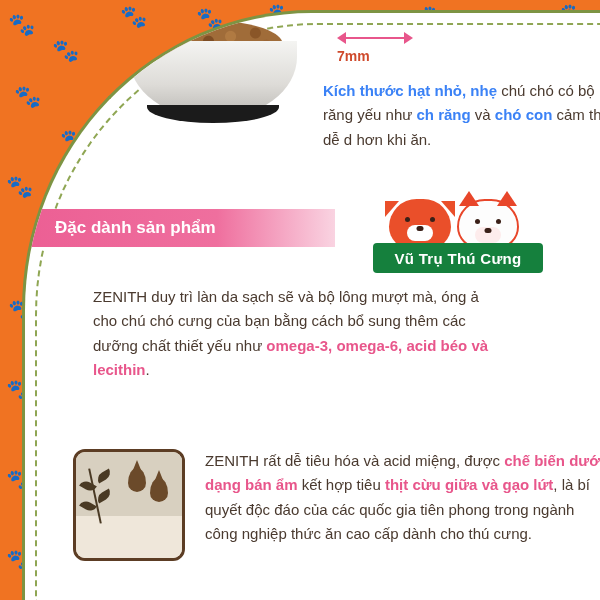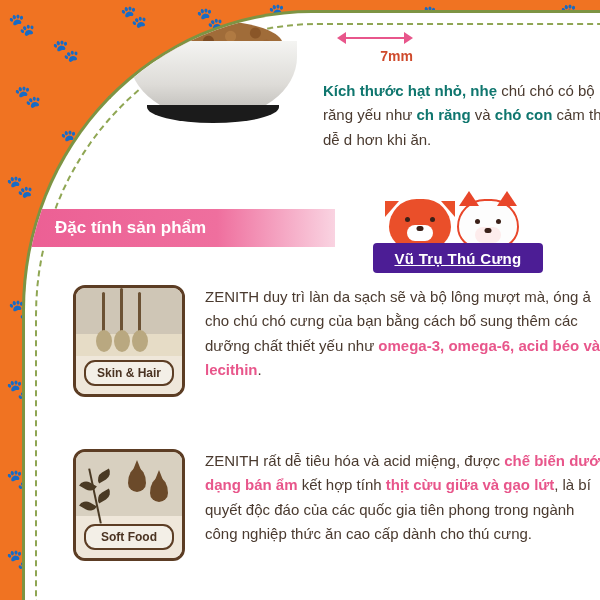--- a/index.html
+++ b/index.html
@@ -100,21 +100,21 @@
     background: #1b1b1b;
     border-radius: 0 0 66px 66px / 0 0 16px 16px;
   }
 
   
   .measure {
     position: absolute;
     left: 312px;
     top: 18px;
     width: 76px;
-    text-align: right;
+    text-align: left;
   }
   .measure-arrow {
     position: relative;
     height: 14px;
   }
   .measure-line {
     position: absolute;
     left: 8px;
     right: 8px;
     top: 6px;
@@ -140,21 +140,21 @@
   
   .top-para {
     position: absolute;
     left: 298px;
     top: 66px;
     width: 300px;
     font-size: 15px;
     line-height: 1.62;
     color: #4a3a2f;
   }
-  .b-dark { font-weight: bold; color: #0f766e; }
+  .b-dark { font-weight: bold; color: #3b82f6; }
 
   
   .banner {
     position: absolute;
     left: 0px;
     top: 196px;
     width: 310px;
     height: 38px;
     background: linear-gradient(90deg, #ec5f94 0%, #ef6f9e 62%, rgba(239,130,170,0.35) 100%);
     display: flex;
@@ -174,30 +174,29 @@
     top: 168px;
     width: 170px;
     height: 92px;
   }
   .logo-text {
     position: absolute;
     left: 0;
     bottom: 0;
     width: 170px;
     height: 30px;
-    background: #4c1d95;
+    background: #15803d;
     border-radius: 4px;
     color: #ffffff;
     font-size: 15px;
     font-weight: bold;
     display: flex;
     align-items: center;
     justify-content: center;
     letter-spacing: .3px;
-    text-decoration: underline;
   }
   .dog-red, .cat-white {
     position: absolute;
     bottom: 24px;
     width: 62px;
     height: 50px;
     border-radius: 30px 30px 24px 24px;
   }
   .dog-red { left: 16px; background: #ea4f2a; }
   .cat-white { left: 84px; background: #fdfdfd; border: 2px solid #e8462a; box-sizing: border-box; }
@@ -321,21 +320,21 @@
     <span>chú chó có bộ răng yếu như</span>
     <span class="b-dark">ch</span>
     <span class="b-dark">răng</span>
     <span>và</span>
     <span class="b-dark">chó con</span>
     <span>cảm thấy dễ d</span>
     <span>hơn khi ăn.</span>
   </div>
 
   <div class="banner">
-    <span>Đặc tính sản phẩm</span>
+    <span>Đặc dành sản phẩm</span>
   </div>
 
   <div class="logo">
     <div class="dog-red">
       <div class="ear ear-l"></div>
         <div class="ear ear-r"></div>
       <div class="eye l"></div>
         <div class="eye r"></div>
       <div class="muzzle"></div>
         <div class="nose"></div>
@@ -345,43 +344,30 @@
         <div class="ear ear-r"></div>
       <div class="eye l"></div>
         <div class="eye r"></div>
       <div class="muzzle"></div>
         <div class="nose"></div>
     </div>
     <div class="logo-text">Vũ Trụ Thú Cưng</div>
   </div>
 
   <div class="feature f1">
-    <div class="icon-box">
-      <div class="skin-top"></div>
-      <div class="skin-mid"></div>
-      <div class="skin-bot"></div>
-      <div class="hair" style="left:26px;"></div>
-      <div class="hair" style="left:44px; top:0px; height:44px;"></div>
-      <div class="hair" style="left:62px;"></div>
-      <div class="follicle" style="left:20px;"></div>
-      <div class="follicle" style="left:38px;"></div>
-      <div class="follicle" style="left:56px;"></div>
-      <div class="caption">Skin &amp; Hair</div>
-    </div>
     <div class="feature-text" id="feat-text-0"><span>ZENITH duy trì làn da sạch sẽ và bộ lông mượt mà, óng ả cho chú chó cưng của bạn bằng cách bổ sung thêm các dưỡng chất thiết yếu như </span><span class="hl">omega-3, omega-6, acid béo và lecithin</span><span>.</span></div>
   </div>
 
   <div class="feature f2">
     <div class="icon-box">
       <div class="ff-top"></div>
       <div class="ff-bot"></div>
       <div class="branch"></div>
       <div class="leaf" style="left:20px; top:20px; transform:rotate(-30deg);"></div>
       <div class="leaf" style="left:4px;  top:30px; transform:rotate(30deg);"></div>
       <div class="leaf" style="left:20px; top:40px; transform:rotate(-30deg);"></div>
       <div class="leaf" style="left:4px;  top:50px; transform:rotate(30deg);"></div>
       <div class="drop" style="left:52px; top:16px;"></div>
       <div class="drop" style="left:74px; top:26px;"></div>
-      <div class="caption">Soft Food</div>
     </div>
-    <div class="feature-text" id="feat-text-1"><span>ZENITH rất dễ tiêu hóa và acid miệng, được </span><span class="hl">chế biến dưới dạng bán ẩm</span><span> kết hợp tính </span><span class="hl">thịt cừu giữa và gạo lứt</span><span>, là bí quyết độc đáo của các quốc gia tiên phong trong ngành công nghiệp thức ăn cao cấp dành cho thú cưng.</span></div>
+    <div class="feature-text" id="feat-text-1"><span>ZENITH rất dễ tiêu hóa và acid miệng, được </span><span class="hl">chế biến dưới dạng bán ẩm</span><span> kết hợp tiêu </span><span class="hl">thịt cừu giữa và gạo lứt</span><span>, là bí quyết độc đáo của các quốc gia tiên phong trong ngành công nghiệp thức ăn cao cấp dành cho thú cưng.</span></div>
   </div>
 </div>
 
 </body></html>

